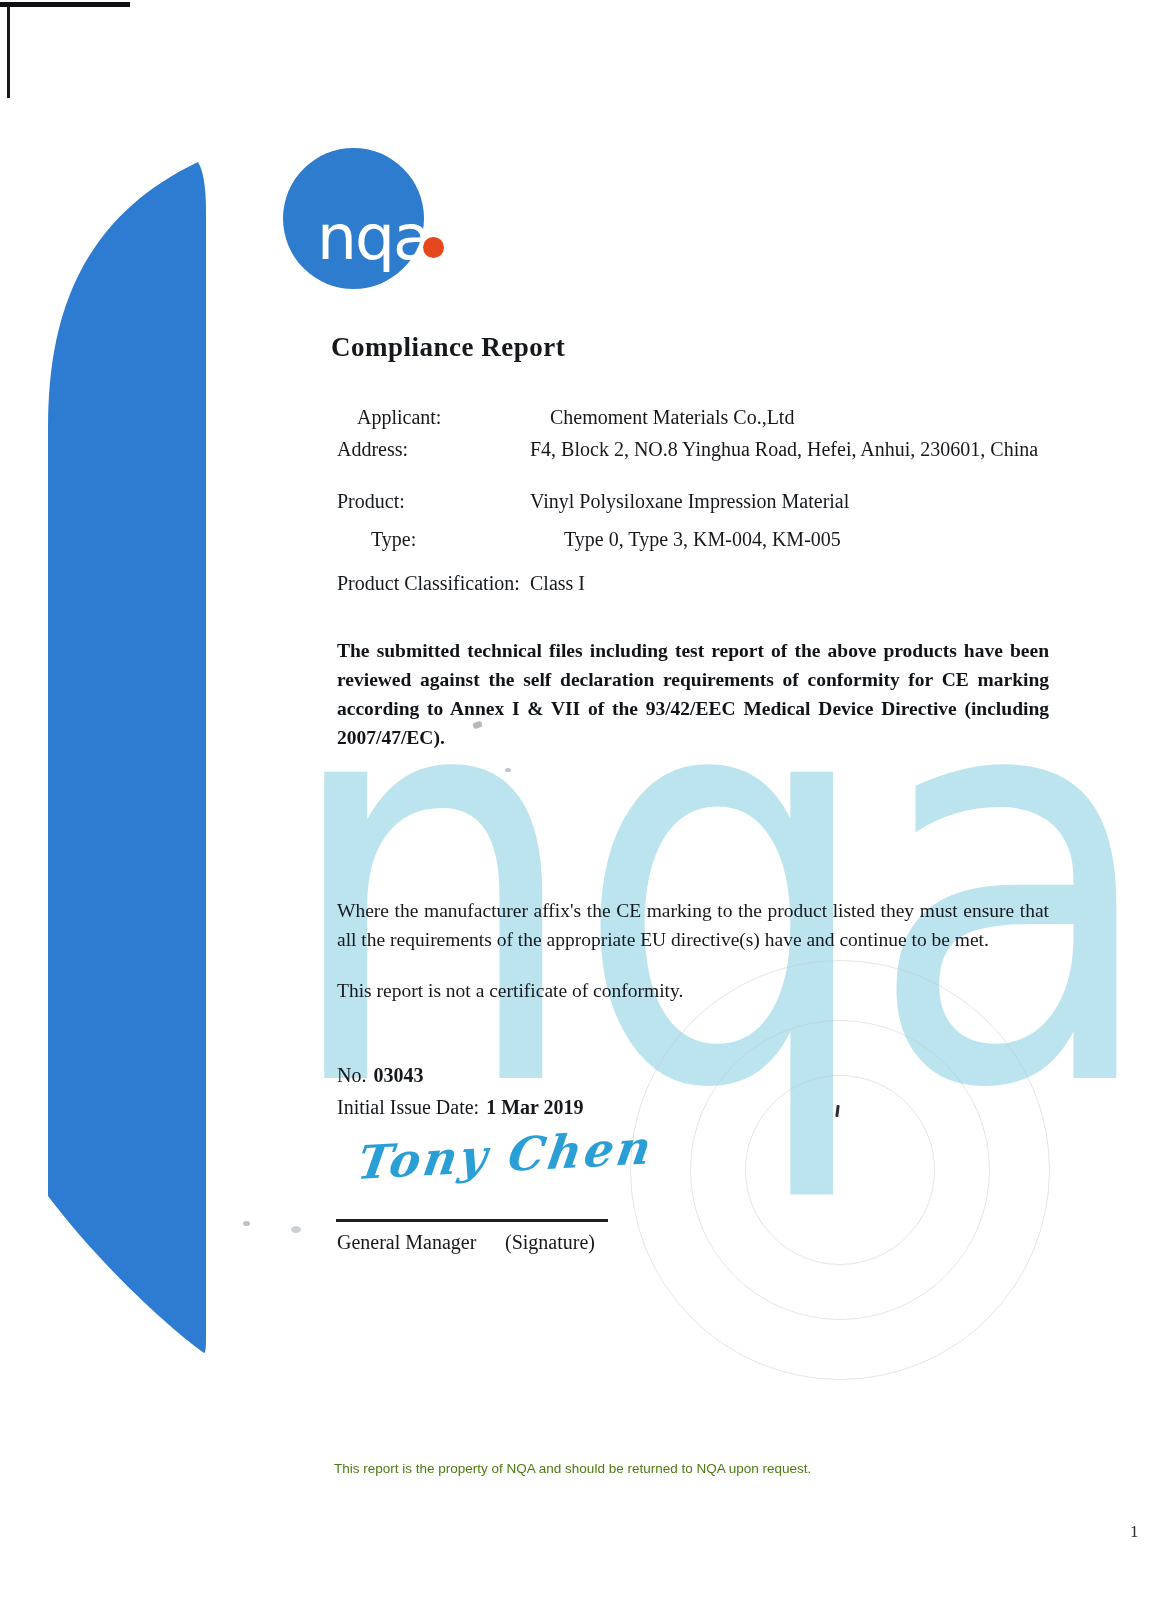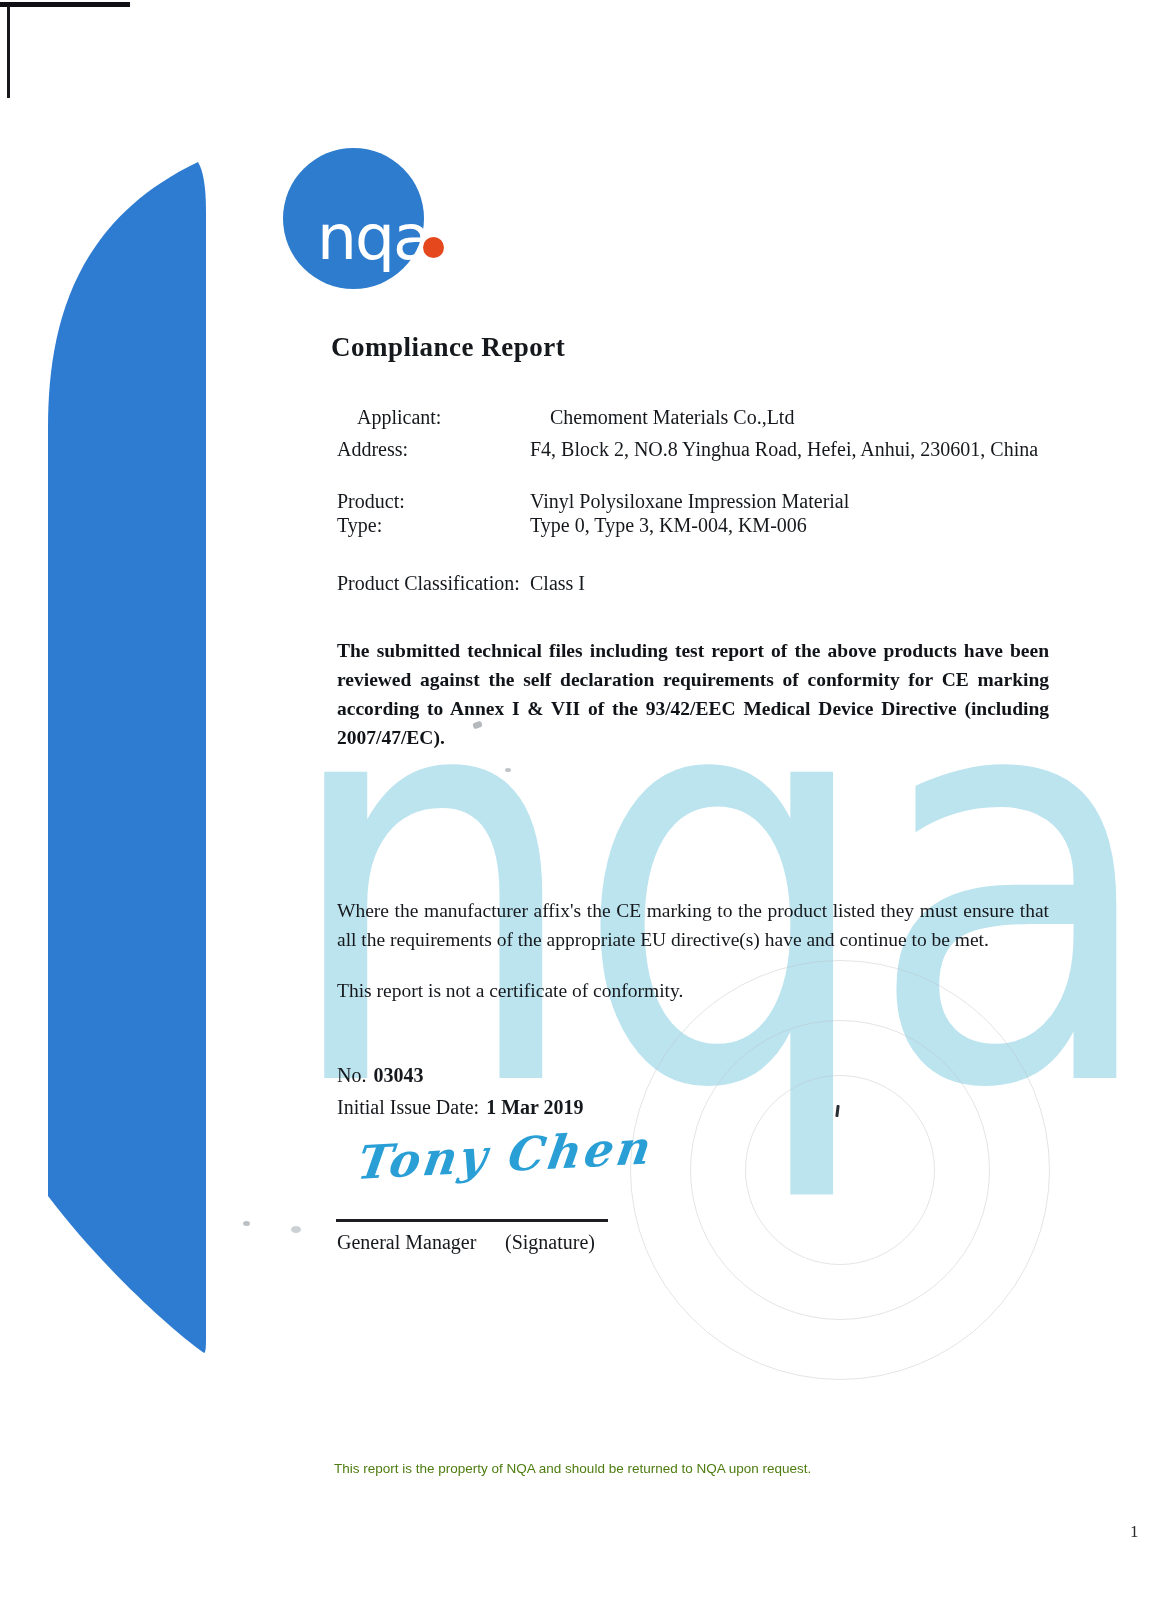--- a/index.html
+++ b/index.html
@@ -64,21 +64,21 @@
   .content { z-index: 2; }
   .doc-title {
     left: 331px; top: 332px;
     font-size: 27px; font-weight: bold; letter-spacing: 0.5px;
   }
   .field-label { left: 337px; font-size: 20px; }
   .field-value { left: 530px; font-size: 20px; }
   .row-1 { top: 406px; margin-left: 20px; }
   .row-2 { top: 438px; }
   .row-3 { top: 490px; }
-  .row-4 { top: 514px; }
+  .row-4 { top: 528px; margin-left: 34px; }
   .row-5 { top: 572px; }
 
   .para {
     left: 337px; width: 712px;
     font-size: 19.5px; line-height: 29px;
     text-align: justify;
   }
   .para-bold { font-weight: bold; color: #101318; }
   .para-1 { top: 636px; }
   .para-2 { top: 779px; }
@@ -151,21 +151,21 @@
   <div class="abs content field-label row-1">Applicant:</div>
   <div class="abs content field-value row-1">Chemoment Materials Co.,Ltd</div>
 
   <div class="abs content field-label row-2">Address:</div>
   <div class="abs content field-value row-2">F4, Block 2, NO.8 Yinghua Road, Hefei, Anhui, 230601, China</div>
 
   <div class="abs content field-label row-3">Product:</div>
   <div class="abs content field-value row-3">Vinyl Polysiloxane Impression Material</div>
 
   <div class="abs content field-label row-4">Type:</div>
-  <div class="abs content field-value row-4">Type 0, Type 3, KM-004, KM-006</div>
+  <div class="abs content field-value row-4">Type 0, Type 3, KM-004, KM-005</div>
 
   <div class="abs content field-label row-5">Product Classification:</div>
   <div class="abs content field-value row-5">Class I</div>
 
   <div class="abs content para para-bold para-1">The submitted technical files including test report of the above products have been reviewed against the self declaration requirements of conformity for CE marking according to Annex I &amp; VII of the 93/42/EEC Medical Device Directive (including 2007/47/EC).</div>
   <div class="abs content para para-3">Where the manufacturer affix's the CE marking to the product listed they must ensure that all the requirements of the appropriate EU directive(s) have and continue to be met.</div>
   <div class="abs content para para-4">This report is not a certificate of conformity.</div>
 
   <div class="abs content num-line line-no">
     <span>No.</span><span class="bold-val">03043</span>

